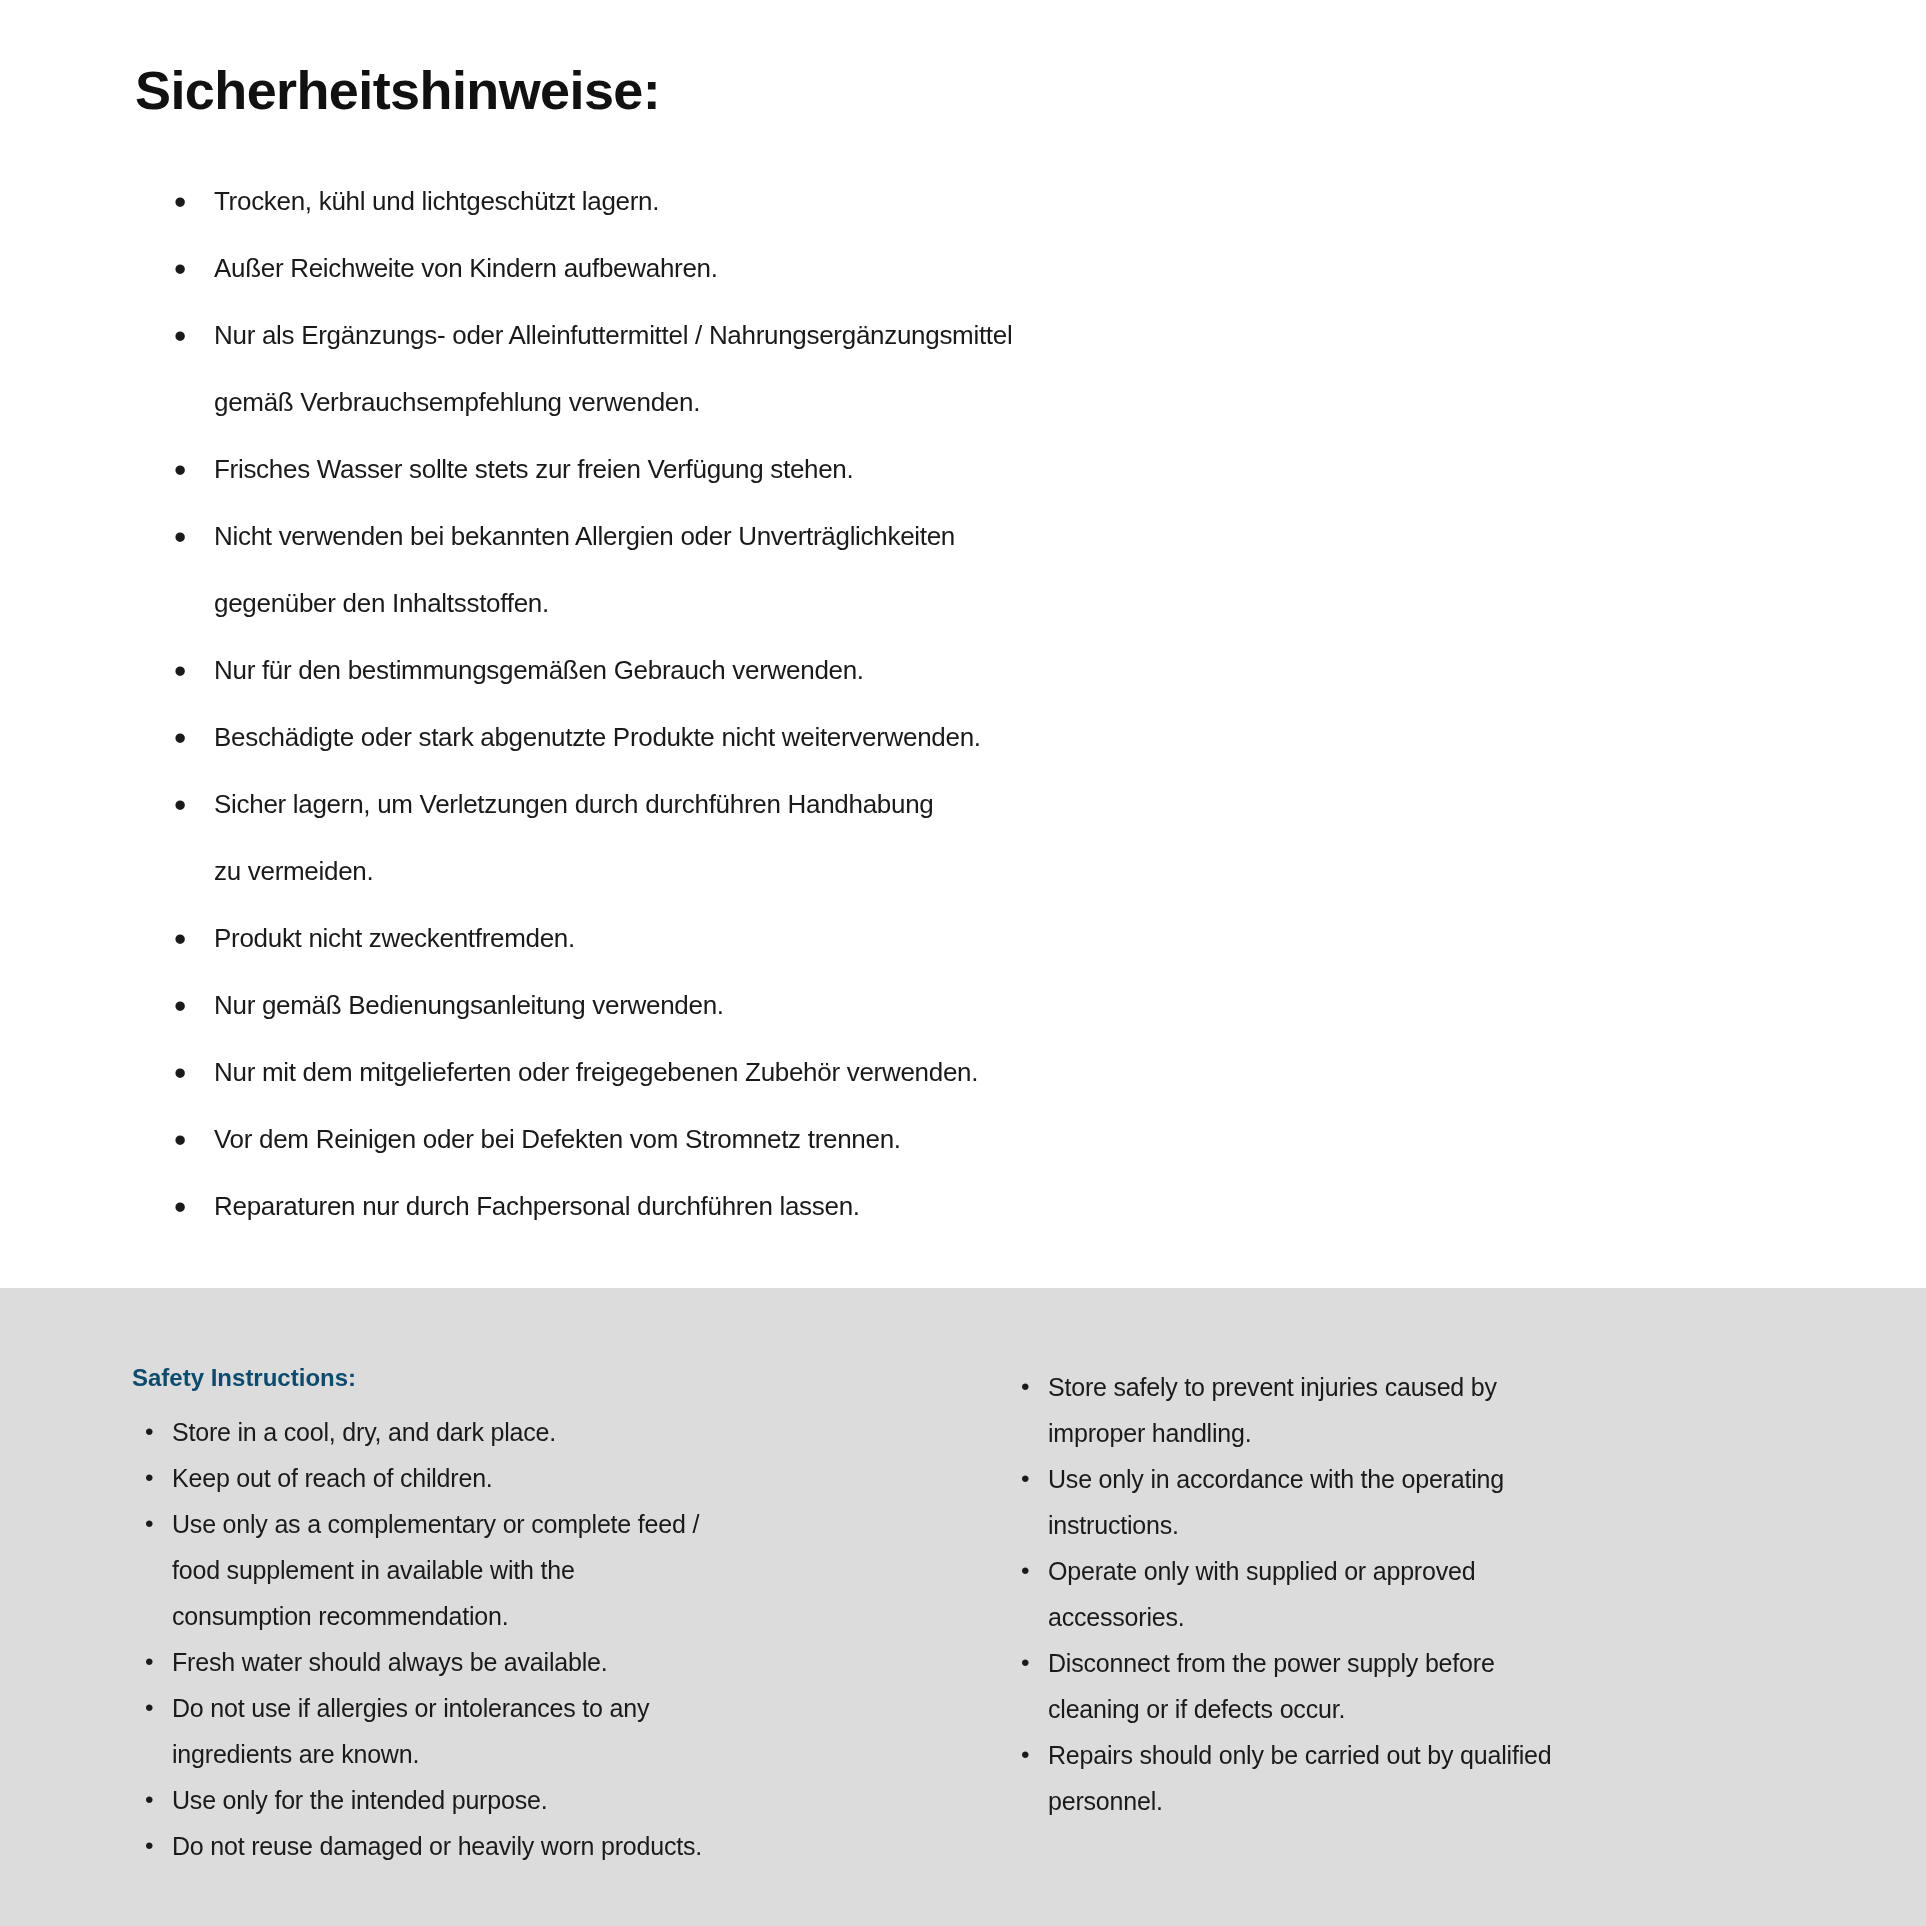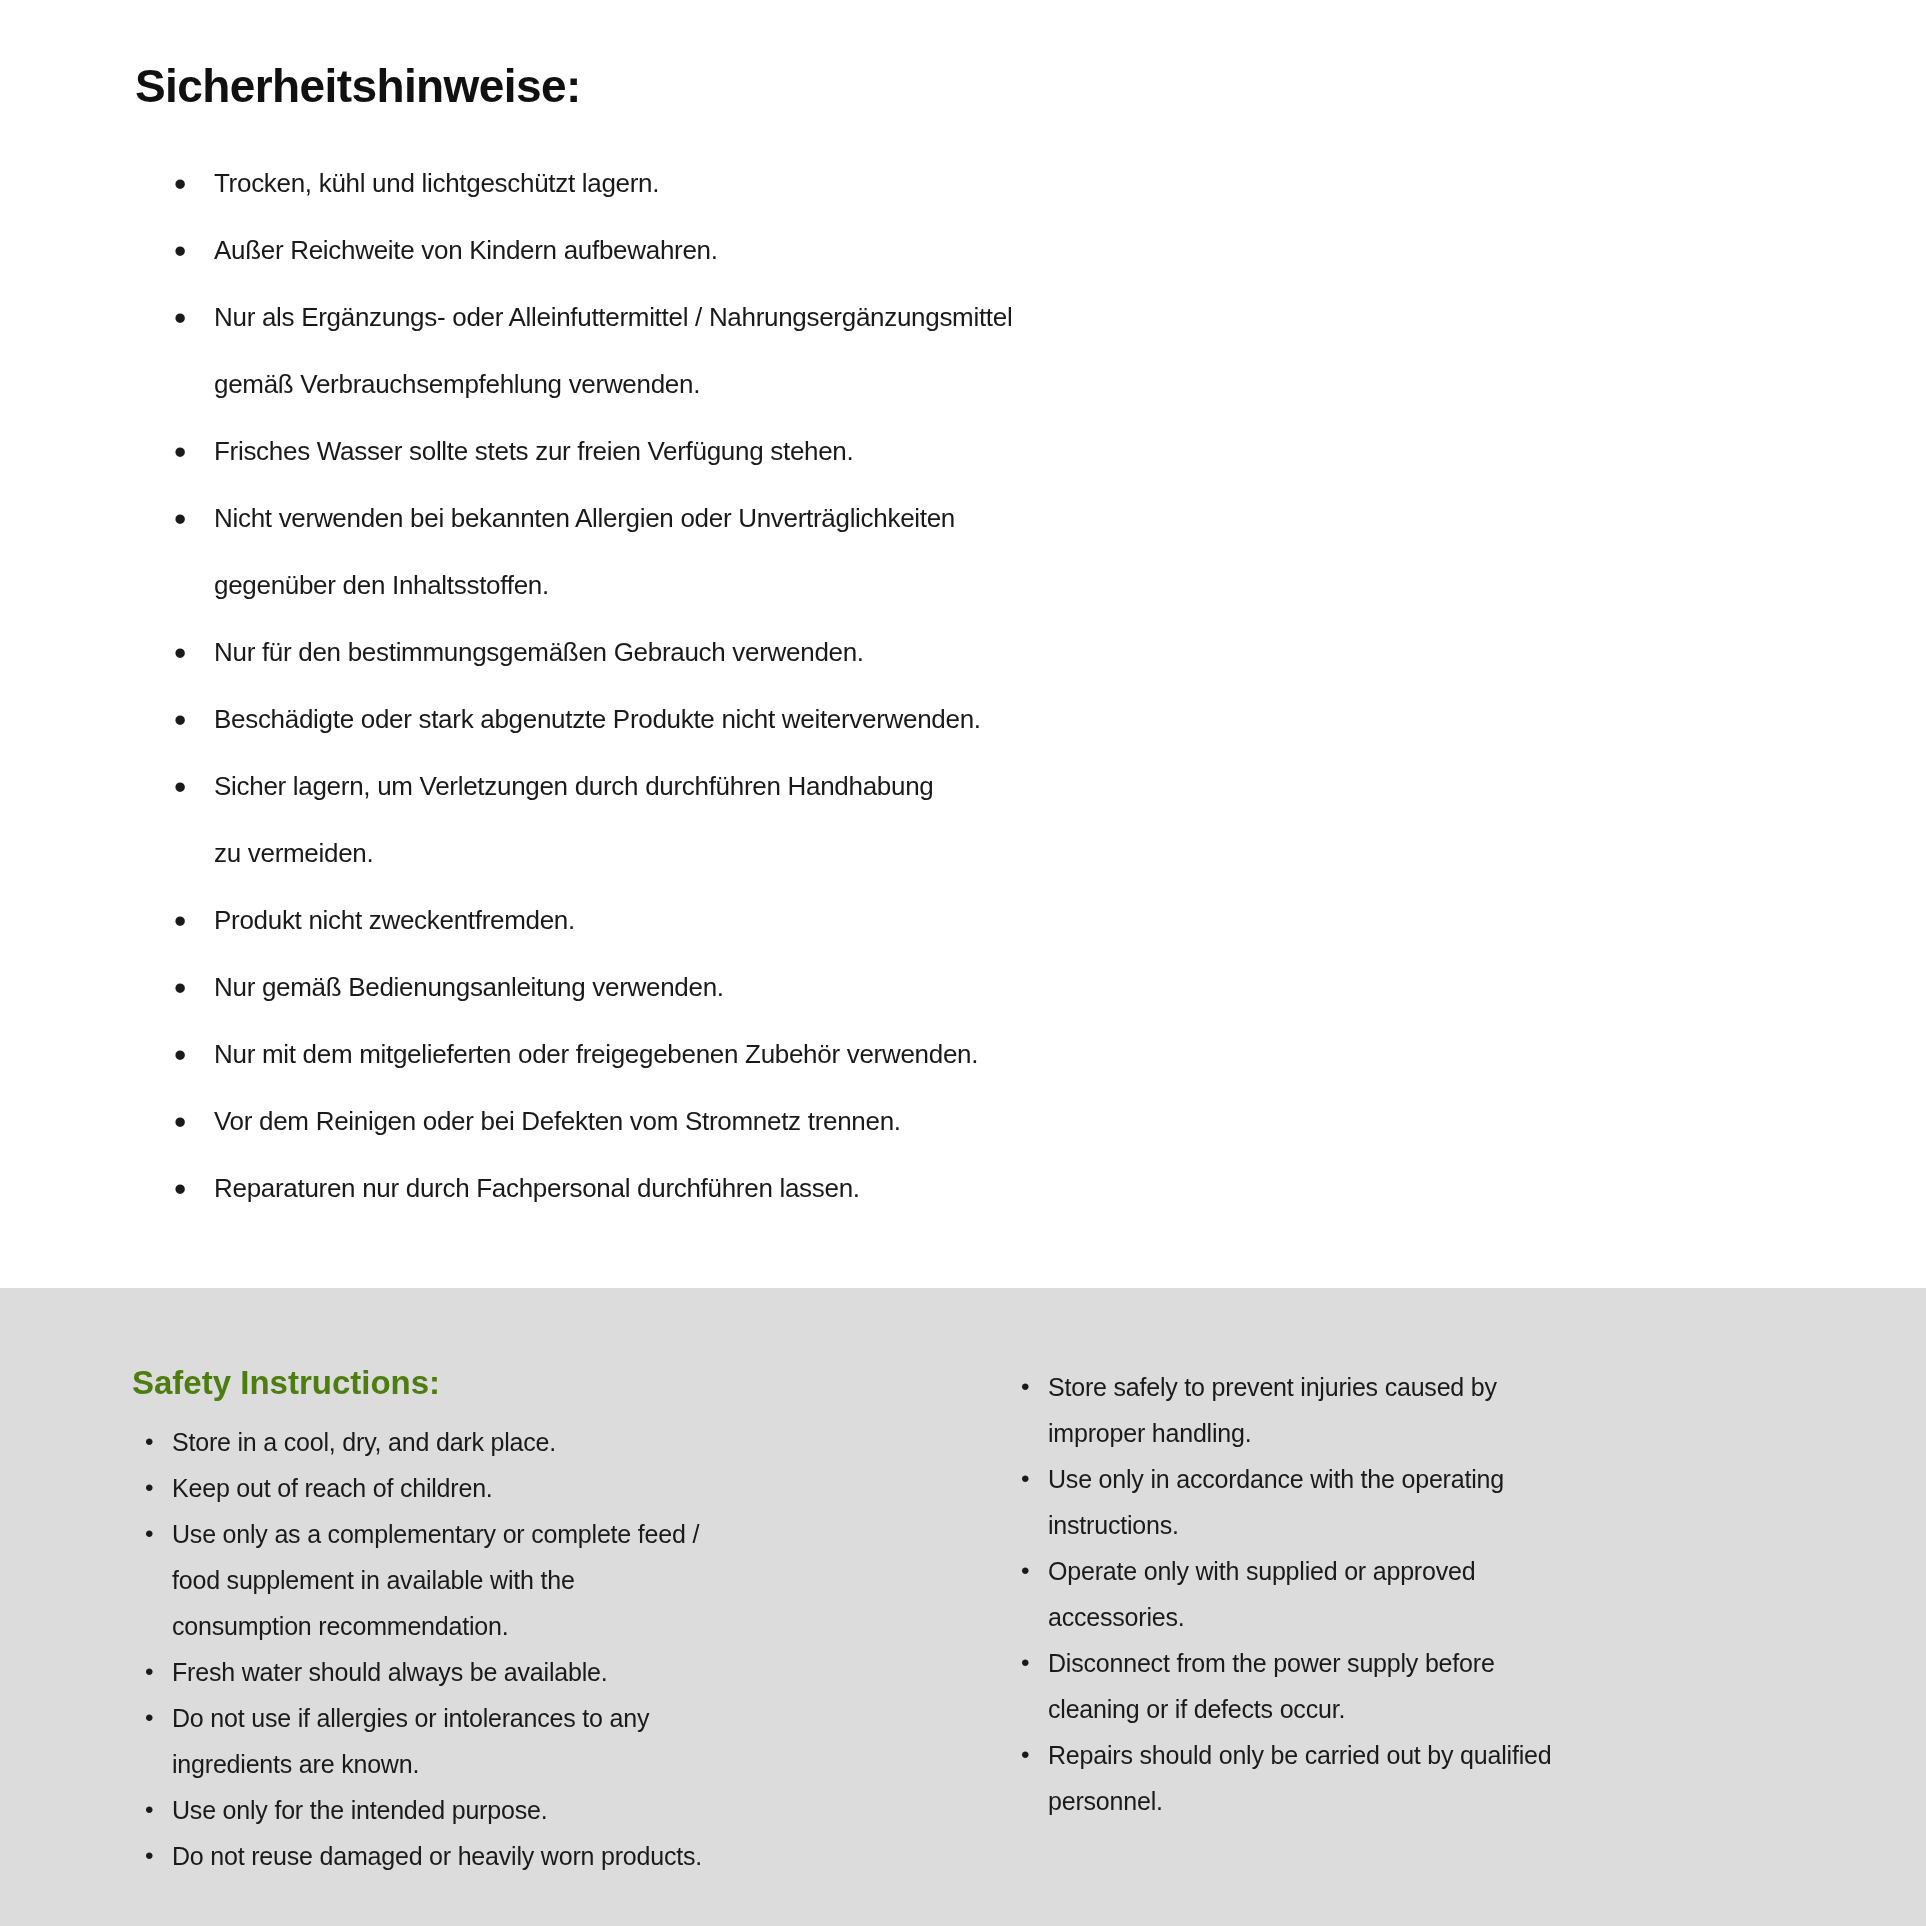--- a/index.html
+++ b/index.html
@@ -22,24 +22,24 @@
   }
 
   
   .german-section {
     background: #ffffff;
     height: 1288px;
     box-sizing: border-box;
     padding: 59px 39px 0 135px;
   }
   .german-title {
-    font-size: 46px;
+    font-size: 54px;
     font-weight: 700;
     letter-spacing: -0.6px;
-    margin: 0 0 37px 0;
+    margin: 0 0 47px 0;
     color: #111111;
   }
   ul.german-list {
     list-style: none;
     margin: 0 0 0 39px;
     padding: 0;
     font-size: 26px;
     line-height: 67px;
     letter-spacing: -0.3px;
   }
@@ -61,24 +61,24 @@
     background: #dcdcdc;
     height: 638px;
     box-sizing: border-box;
     padding: 76px 39px 0 132px;
     display: flex;
     align-items: flex-start;
   }
   .column-left  { width: 860px; flex: 0 0 auto; }
   .column-right { width: 864px; flex: 0 0 auto; margin-left: 29px; }
   .english-title {
-    font-size: 33px;
+    font-size: 24px;
     font-weight: 700;
     margin: 0 0 16.7px 0;
-    color: #4d7c0f;
+    color: #0c4a6e;
   }
   ul.english-list {
     list-style: none;
     margin: 0 0 0 13px;
     padding: 0;
     font-size: 25px;
     line-height: 46px;
     letter-spacing: -0.2px;
   }
   .column-right ul.english-list { margin-left: 0; }

